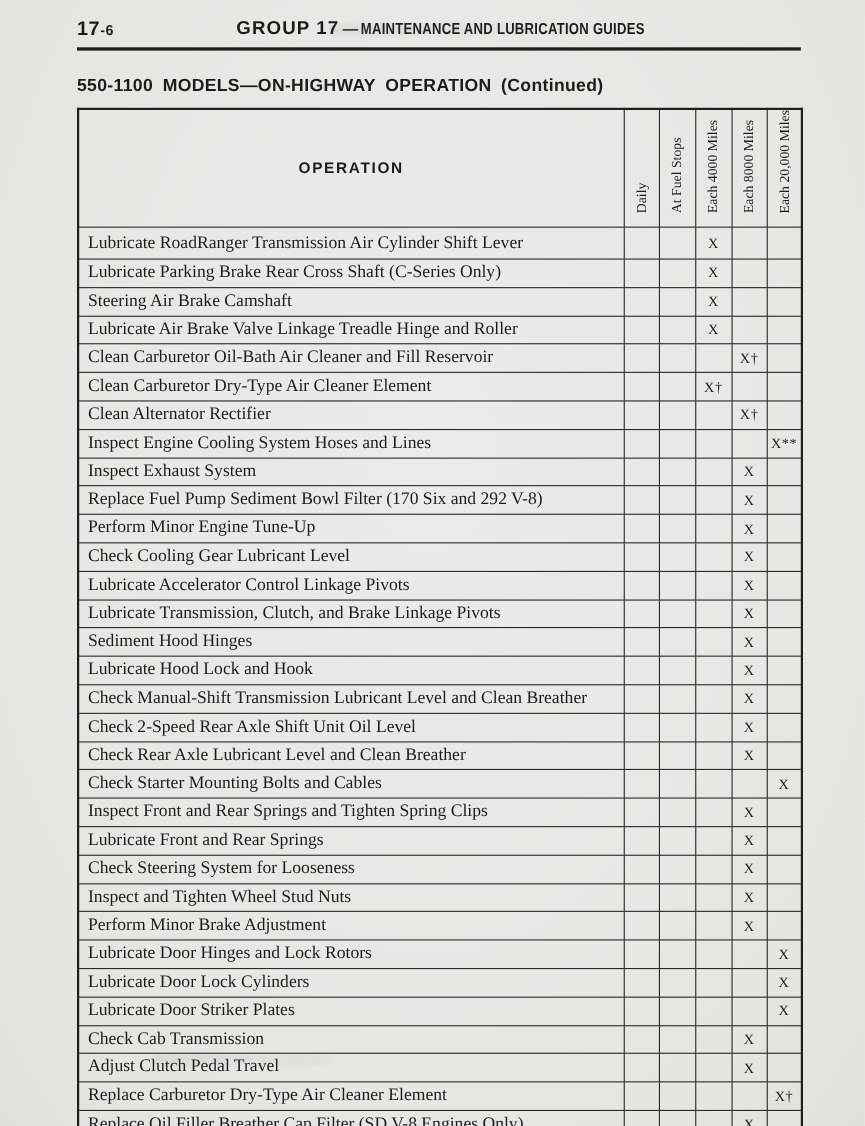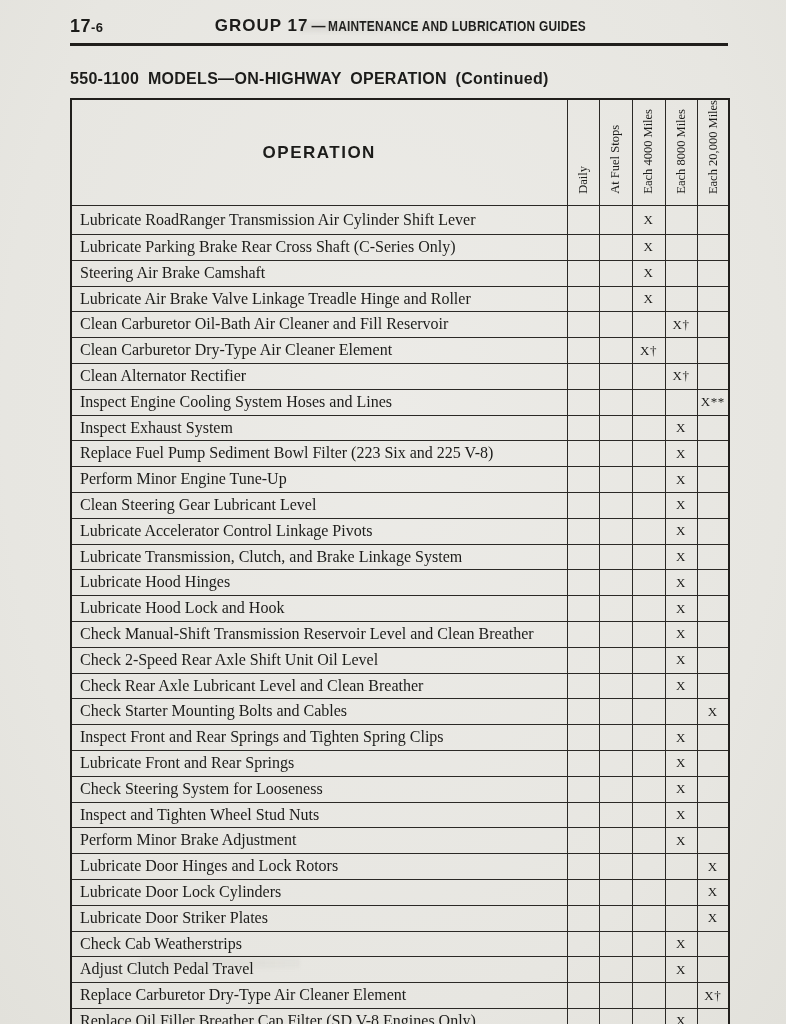--- a/index.html
+++ b/index.html
@@ -91,21 +91,21 @@
   }
   table { border: 2px solid #211f1c; }
   thead tr { height: 103px; }
   th.op-head {
     vertical-align: middle;
     text-align: center;
   }
   th.op-head span {
     font-family: "Liberation Sans", sans-serif;
     font-weight: bold;
-    font-size: 17px;
+    font-size: 14px;
     letter-spacing: 1.5px;
   }
   th.interval {
     vertical-align: bottom;
     text-align: center;
     padding-bottom: 7px;
   }
   th.interval .rot {
     display: inline-block;
     writing-mode: vertical-rl;
@@ -257,77 +257,77 @@
         </tr>
         <tr>
           <td class="op">Inspect Exhaust System</td>
           <td class="mark"></td>
           <td class="mark"></td>
           <td class="mark"></td>
           <td class="mark">X</td>
           <td class="mark"></td>
         </tr>
         <tr>
-          <td class="op">Replace Fuel Pump Sediment Bowl Filter (223 Six and 225 V-8)</td>
+          <td class="op">Replace Fuel Pump Sediment Bowl Filter (170 Six and 292 V-8)</td>
           <td class="mark"></td>
           <td class="mark"></td>
           <td class="mark"></td>
           <td class="mark">X</td>
           <td class="mark"></td>
         </tr>
         <tr>
           <td class="op">Perform Minor Engine Tune-Up</td>
           <td class="mark"></td>
           <td class="mark"></td>
           <td class="mark"></td>
           <td class="mark">X</td>
           <td class="mark"></td>
         </tr>
         <tr>
-          <td class="op">Clean Steering Gear Lubricant Level</td>
+          <td class="op">Check Cooling Gear Lubricant Level</td>
           <td class="mark"></td>
           <td class="mark"></td>
           <td class="mark"></td>
           <td class="mark">X</td>
           <td class="mark"></td>
         </tr>
         <tr>
           <td class="op">Lubricate Accelerator Control Linkage Pivots</td>
           <td class="mark"></td>
           <td class="mark"></td>
           <td class="mark"></td>
           <td class="mark">X</td>
           <td class="mark"></td>
         </tr>
         <tr>
-          <td class="op">Lubricate Transmission, Clutch, and Brake Linkage System</td>
-          <td class="mark"></td>
-          <td class="mark"></td>
-          <td class="mark"></td>
-          <td class="mark">X</td>
-          <td class="mark"></td>
-        </tr>
-        <tr>
-          <td class="op">Lubricate Hood Hinges</td>
+          <td class="op">Lubricate Transmission, Clutch, and Brake Linkage Pivots</td>
+          <td class="mark"></td>
+          <td class="mark"></td>
+          <td class="mark"></td>
+          <td class="mark">X</td>
+          <td class="mark"></td>
+        </tr>
+        <tr>
+          <td class="op">Sediment Hood Hinges</td>
           <td class="mark"></td>
           <td class="mark"></td>
           <td class="mark"></td>
           <td class="mark">X</td>
           <td class="mark"></td>
         </tr>
         <tr>
           <td class="op">Lubricate Hood Lock and Hook</td>
           <td class="mark"></td>
           <td class="mark"></td>
           <td class="mark"></td>
           <td class="mark">X</td>
           <td class="mark"></td>
         </tr>
         <tr>
-          <td class="op">Check Manual-Shift Transmission Reservoir Level and Clean Breather</td>
+          <td class="op">Check Manual-Shift Transmission Lubricant Level and Clean Breather</td>
           <td class="mark"></td>
           <td class="mark"></td>
           <td class="mark"></td>
           <td class="mark">X</td>
           <td class="mark"></td>
         </tr>
         <tr>
           <td class="op">Check 2-Speed Rear Axle Shift Unit Oil Level</td>
           <td class="mark"></td>
           <td class="mark"></td>
@@ -409,21 +409,21 @@
         </tr>
         <tr>
           <td class="op">Lubricate Door Striker Plates</td>
           <td class="mark"></td>
           <td class="mark"></td>
           <td class="mark"></td>
           <td class="mark"></td>
           <td class="mark">X</td>
         </tr>
         <tr>
-          <td class="op">Check Cab Weatherstrips</td>
+          <td class="op">Check Cab Transmission</td>
           <td class="mark"></td>
           <td class="mark"></td>
           <td class="mark"></td>
           <td class="mark">X</td>
           <td class="mark"></td>
         </tr>
         <tr>
           <td class="op">Adjust Clutch Pedal Travel</td>
           <td class="mark"></td>
           <td class="mark"></td>

